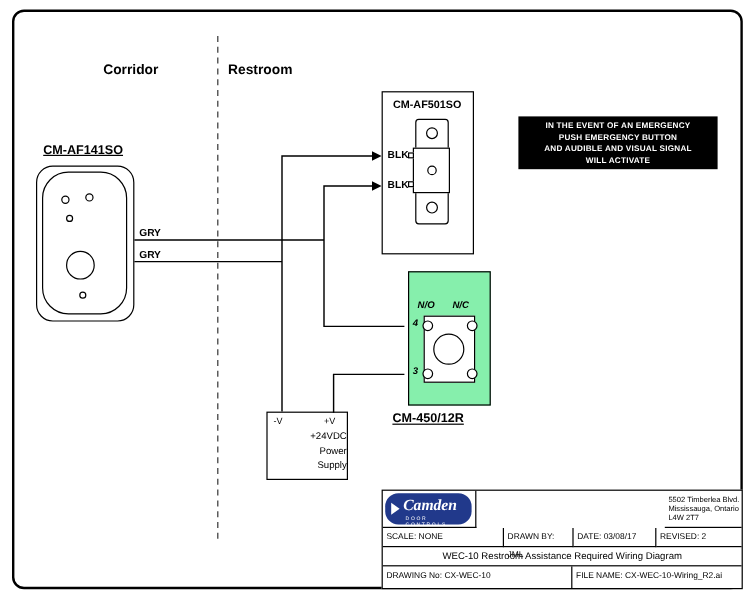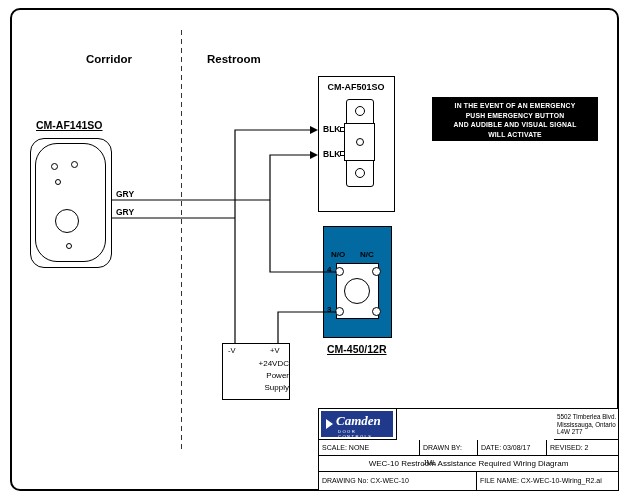--- a/index.html
+++ b/index.html
@@ -18,36 +18,36 @@
   
   .sign { background:var(--sign-bg,#000); color:var(--sign-text,#fff); text-align:center;
           padding-top:4px; }
   .sign div { font-size:6.8px; font-weight:bold; line-height:9.5px; letter-spacing:.2px; white-space:nowrap; }
   
   .psu { border:1px solid #000; background:#fff; }
   .psu .ctr { position:absolute; left:0; width:100%; text-align:right; font-size:8px; }
   
   .tb { border:1px solid #000; background:#fff; font-size:7px; }
   .tb .cell { position:absolute; border-color:#000; }
-  .logo-box { position:absolute; left:2px; top:2px; width:72px; height:26px; background:var(--logo-blue,#21398b); }
+  .logo-box { position:absolute; left:2px; top:2px; width:72px; height:26px; background:var(--logo-blue,#21398b);border-radius:11px; }
   .logo-brand { position:absolute; left:15px; top:2px; color:#fff; font-family:"Liberation Serif", serif;
                 font-style:italic; font-weight:bold; font-size:13px; }
   .logo-tag { position:absolute; left:17px; top:18px; color:#fff; font-size:4.2px; letter-spacing:1.4px; }
   .logo-tri { position:absolute; left:5px; top:8px; width:0; height:0;
               border-top:5px solid transparent; border-bottom:5px solid transparent; border-left:7px solid #fff; }
 </style>
 </head>
 <body>
 
 <div class="canvas">
 
   <div class="abs page-border"></div>
 
   <div class="abs zone-lbl" style="left:86px;top:53px;">Corridor</div>
-  <div class="abs zone-lbl" style="left:207px;top:53px;">Restroom</div>
+  <div class="abs zone-lbl" style="left:190px;top:53px;">Restroom</div>
 
   <div class="abs model-lbl" style="left:36px;top:119px;">CM-AF141SO</div>
   <div class="abs" style="left:30px;top:138px;width:82px;height:130px;border:1.5px solid #000;border-radius:14px;background:#fff;">
     <div class="abs" style="left:4px;top:4px;width:71px;height:119px;border:1px solid #000;border-radius:22px;"></div>
     <div class="abs circle" style="left:20px;top:24px;width:7px;height:7px;"></div>
     <div class="abs circle" style="left:40px;top:22px;width:7px;height:7px;"></div>
     <div class="abs circle" style="left:24px;top:40px;width:6px;height:6px;"></div>
     <div class="abs circle" style="left:24px;top:70px;width:24px;height:24px;"></div>
     <div class="abs circle" style="left:35px;top:104px;width:6px;height:6px;"></div>
   </div>
@@ -68,21 +68,21 @@
     <div class="abs wire-lbl" style="left:4px;top:72px;">BLK</div>
   </div>
 
   <div class="abs sign" style="left:432px;top:97px;width:166px;height:44px;">
     <div>IN THE EVENT OF AN EMERGENCY</div>
     <div>PUSH EMERGENCY BUTTON</div>
     <div>AND AUDIBLE AND VISUAL SIGNAL</div>
     <div>WILL ACTIVATE</div>
   </div>
 
-  <div class="abs" style="left:323px;top:226px;width:69px;height:112px;border:1.5px solid #000;background:#0369a1;">
+  <div class="abs" style="left:340px;top:226px;width:69px;height:112px;border:1.5px solid #000;background:#86efac;font-style:italic;">
     <div class="abs tiny-lbl" style="left:7px;top:23px;">N/O</div>
     <div class="abs tiny-lbl" style="left:36px;top:23px;">N/C</div>
     <div class="abs tiny-lbl" style="left:3px;top:38px;">4</div>
     <div class="abs tiny-lbl" style="left:3px;top:78px;">3</div>
     <div class="abs boxed" style="left:12px;top:36px;width:43px;height:56px;"></div>
     <div class="abs circle" style="left:11px;top:40px;width:9px;height:9px;"></div>
     <div class="abs circle" style="left:48px;top:40px;width:9px;height:9px;"></div>
     <div class="abs circle" style="left:11px;top:80px;width:9px;height:9px;"></div>
     <div class="abs circle" style="left:48px;top:80px;width:9px;height:9px;"></div>
     <div class="abs circle" style="left:20px;top:51px;width:26px;height:26px;"></div>

